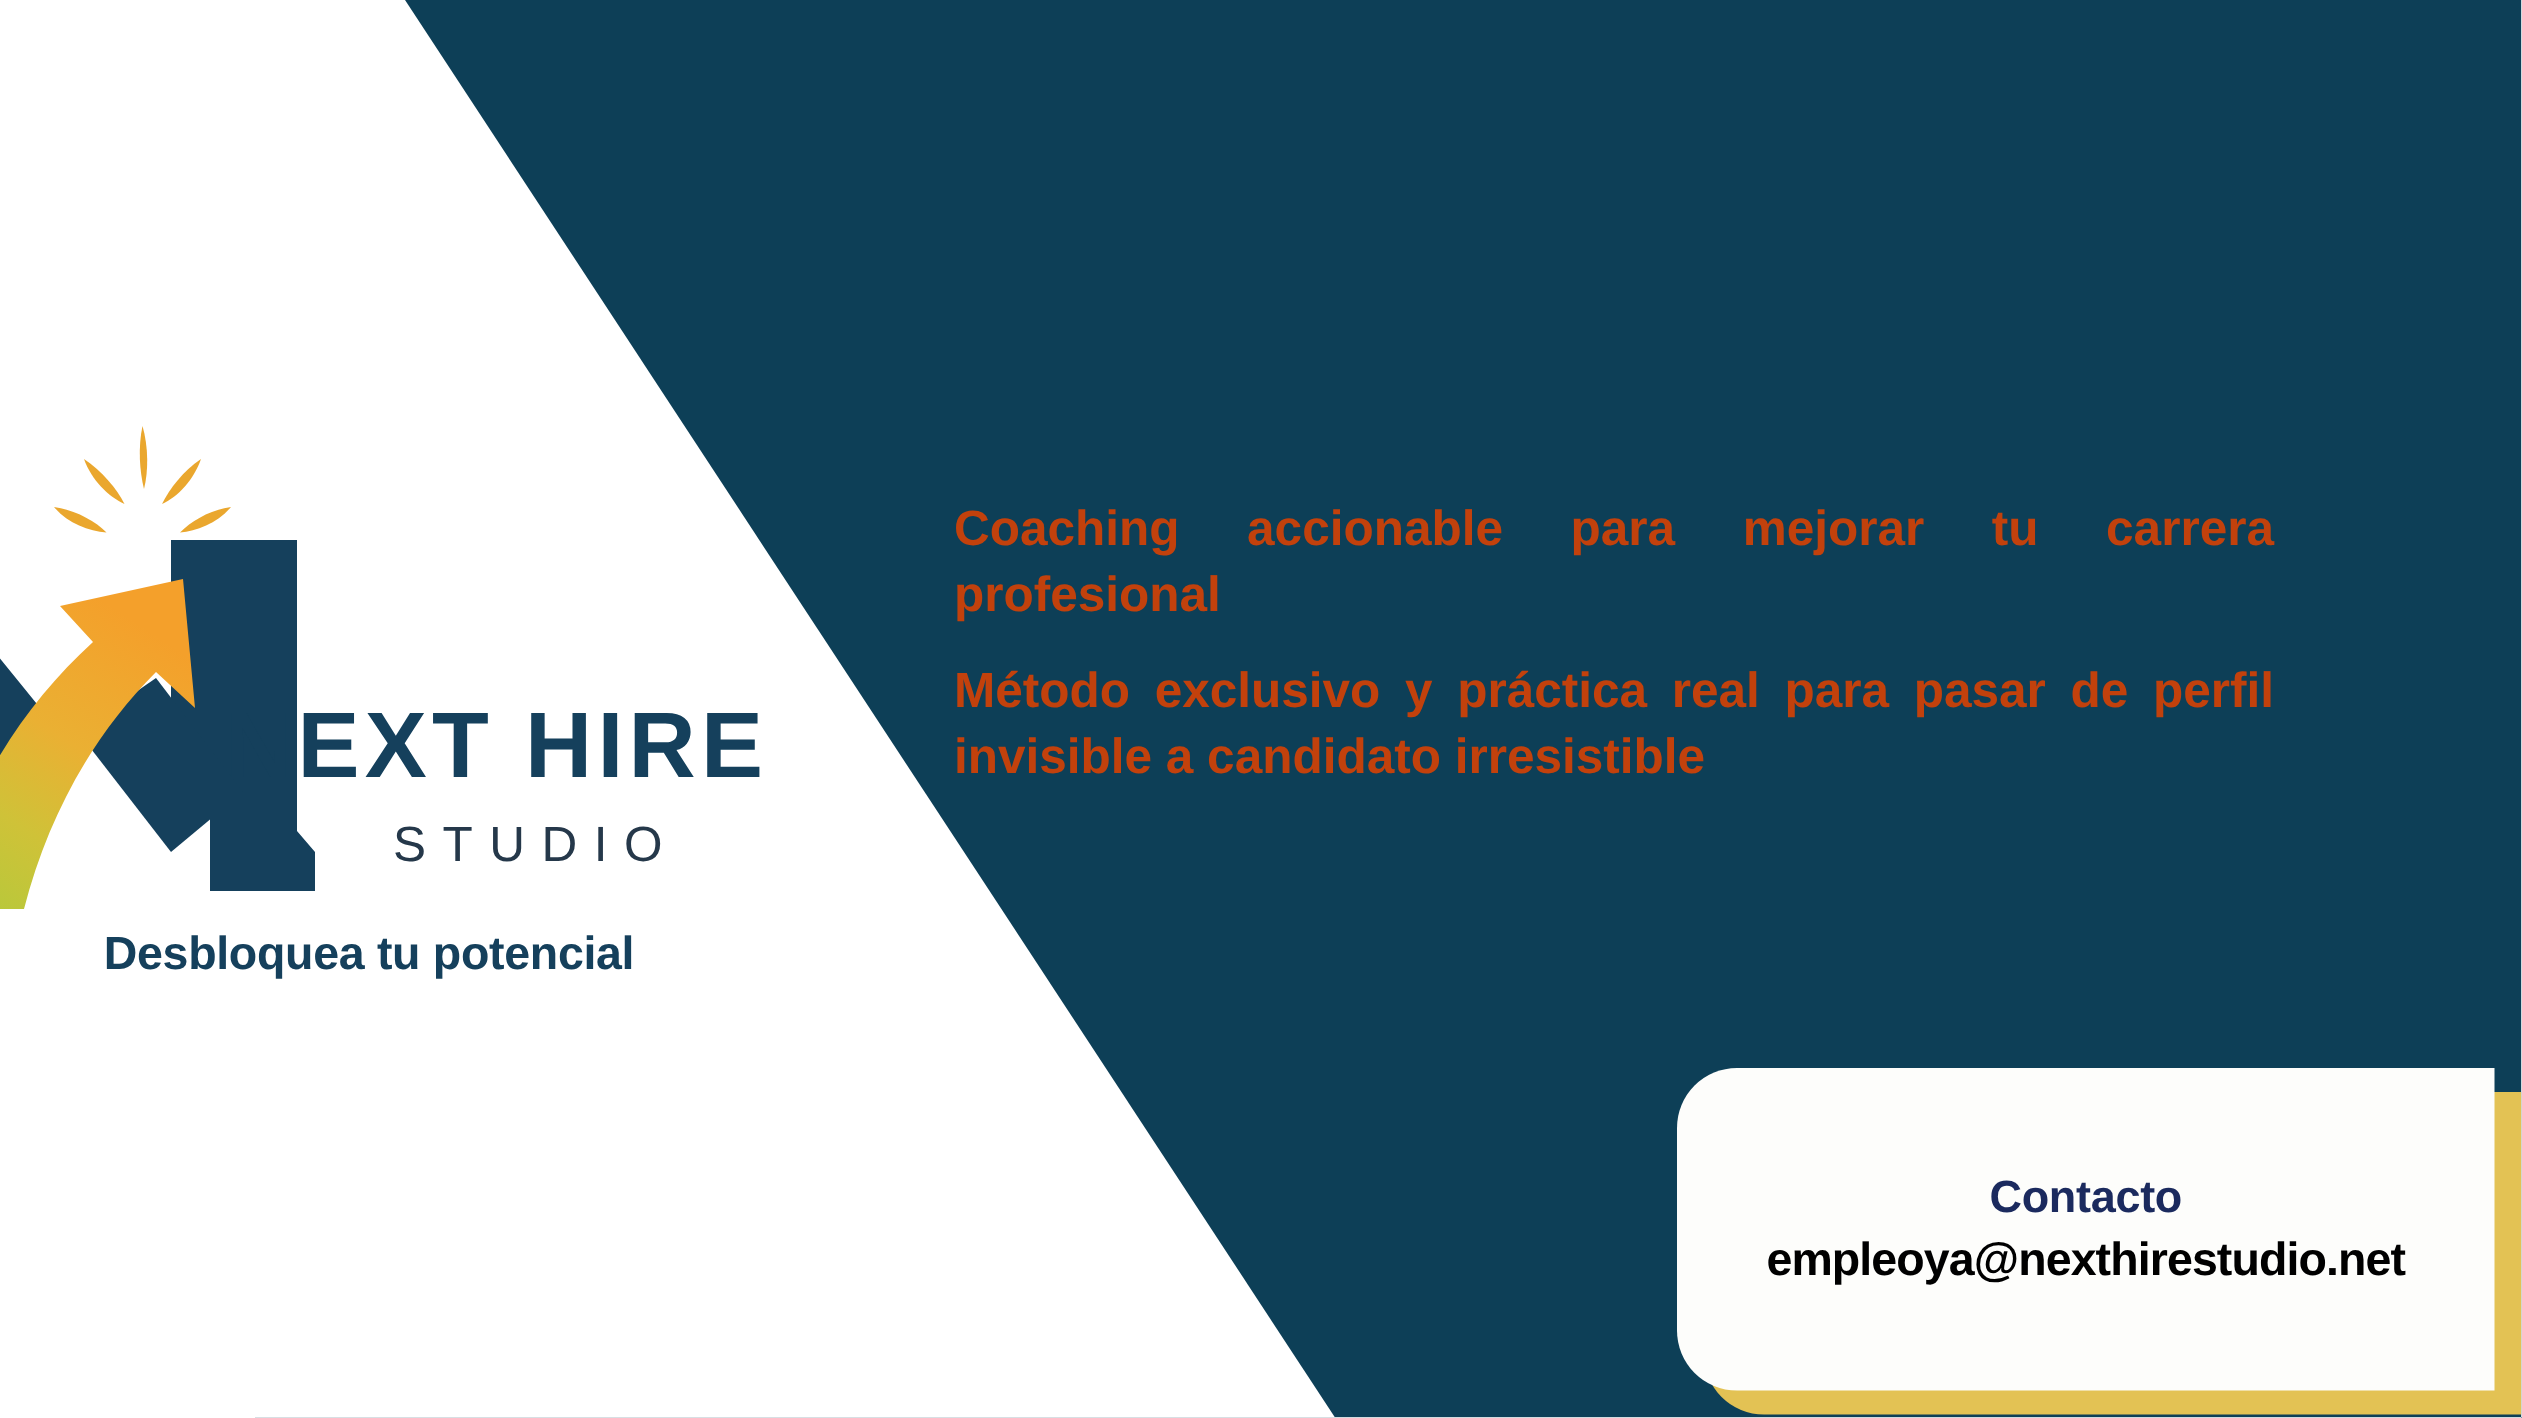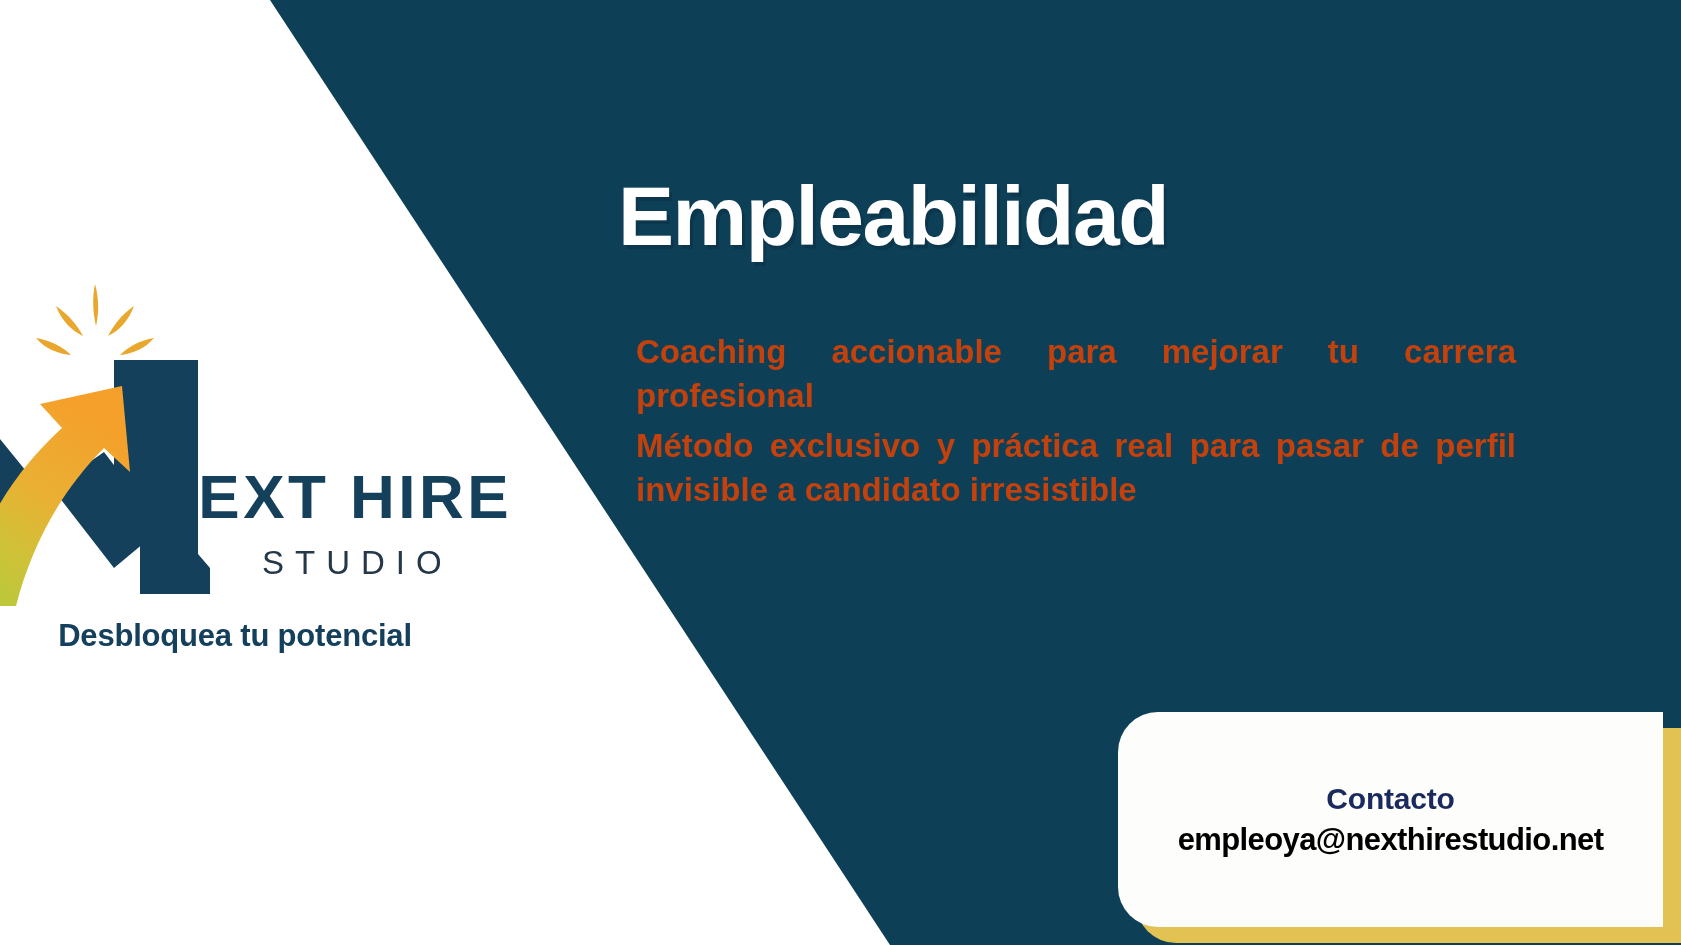--- a/index.html
+++ b/index.html
@@ -59,20 +59,21 @@
     position: absolute;
     left: 0px;
     top: 618px;
     width: 470px;
     text-align: center;
     font-size: 31px;
     font-weight: 700;
     letter-spacing: -0.2px;
     color: #15405c;
     font-family: "Liberation Sans", sans-serif;
+    padding-left: 11px;
   }
 
   
   .right-col {
     position: absolute;
     left: 618px;
     top: 0;
     width: 1010px;
     height: 945px;
     z-index: 4;
@@ -102,21 +103,21 @@
     font-size: 33px;
     line-height: 1.33;
     font-weight: 700;
     font-family: "Liberation Sans", sans-serif;
   }
   .subcopy p {
     margin: 0;
     text-align: justify;
     text-align-last: left;
   }
-  .subcopy p + p { margin-top: 6px; }
+  .subcopy p + p { margin-top: 20px; }
 
   
   .contact-zone {
     position: absolute;
     left: 1118px;
     top: 712px;
     width: 563px;
     height: 233px;
     z-index: 5;
   }
@@ -207,21 +208,20 @@
       </svg>
     </div>
 
     <div class="tagline">Desbloquea tu potencial</div>
   </div>
 
   <div class="right-col">
 
     <h1 class="headline">
       <br>
-      <span>Empleabilidad</span>
     </h1>
 
     <div class="subcopy">
       <p>Coaching accionable para mejorar tu carrera profesional</p>
       <p>Método exclusivo y práctica real para pasar de perfil invisible a candidato irresistible</p>
     </div>
   </div>
 
   <div class="contact-zone">
     <div class="contact-shadow"></div>

